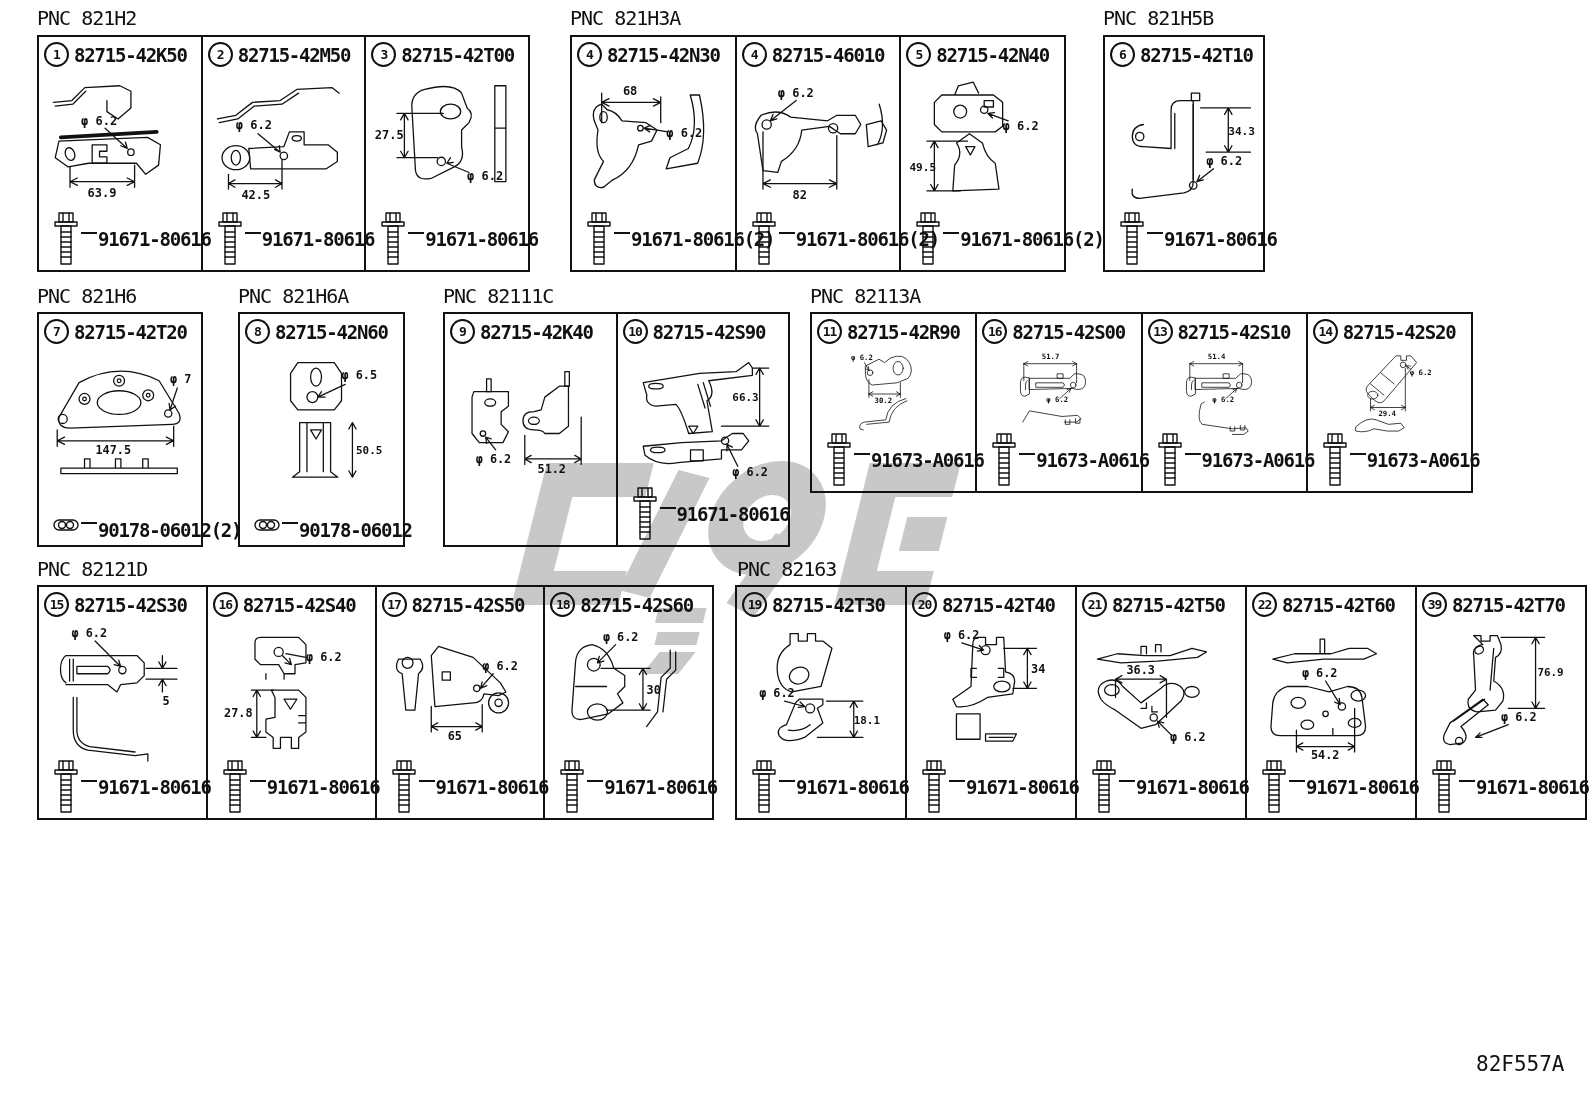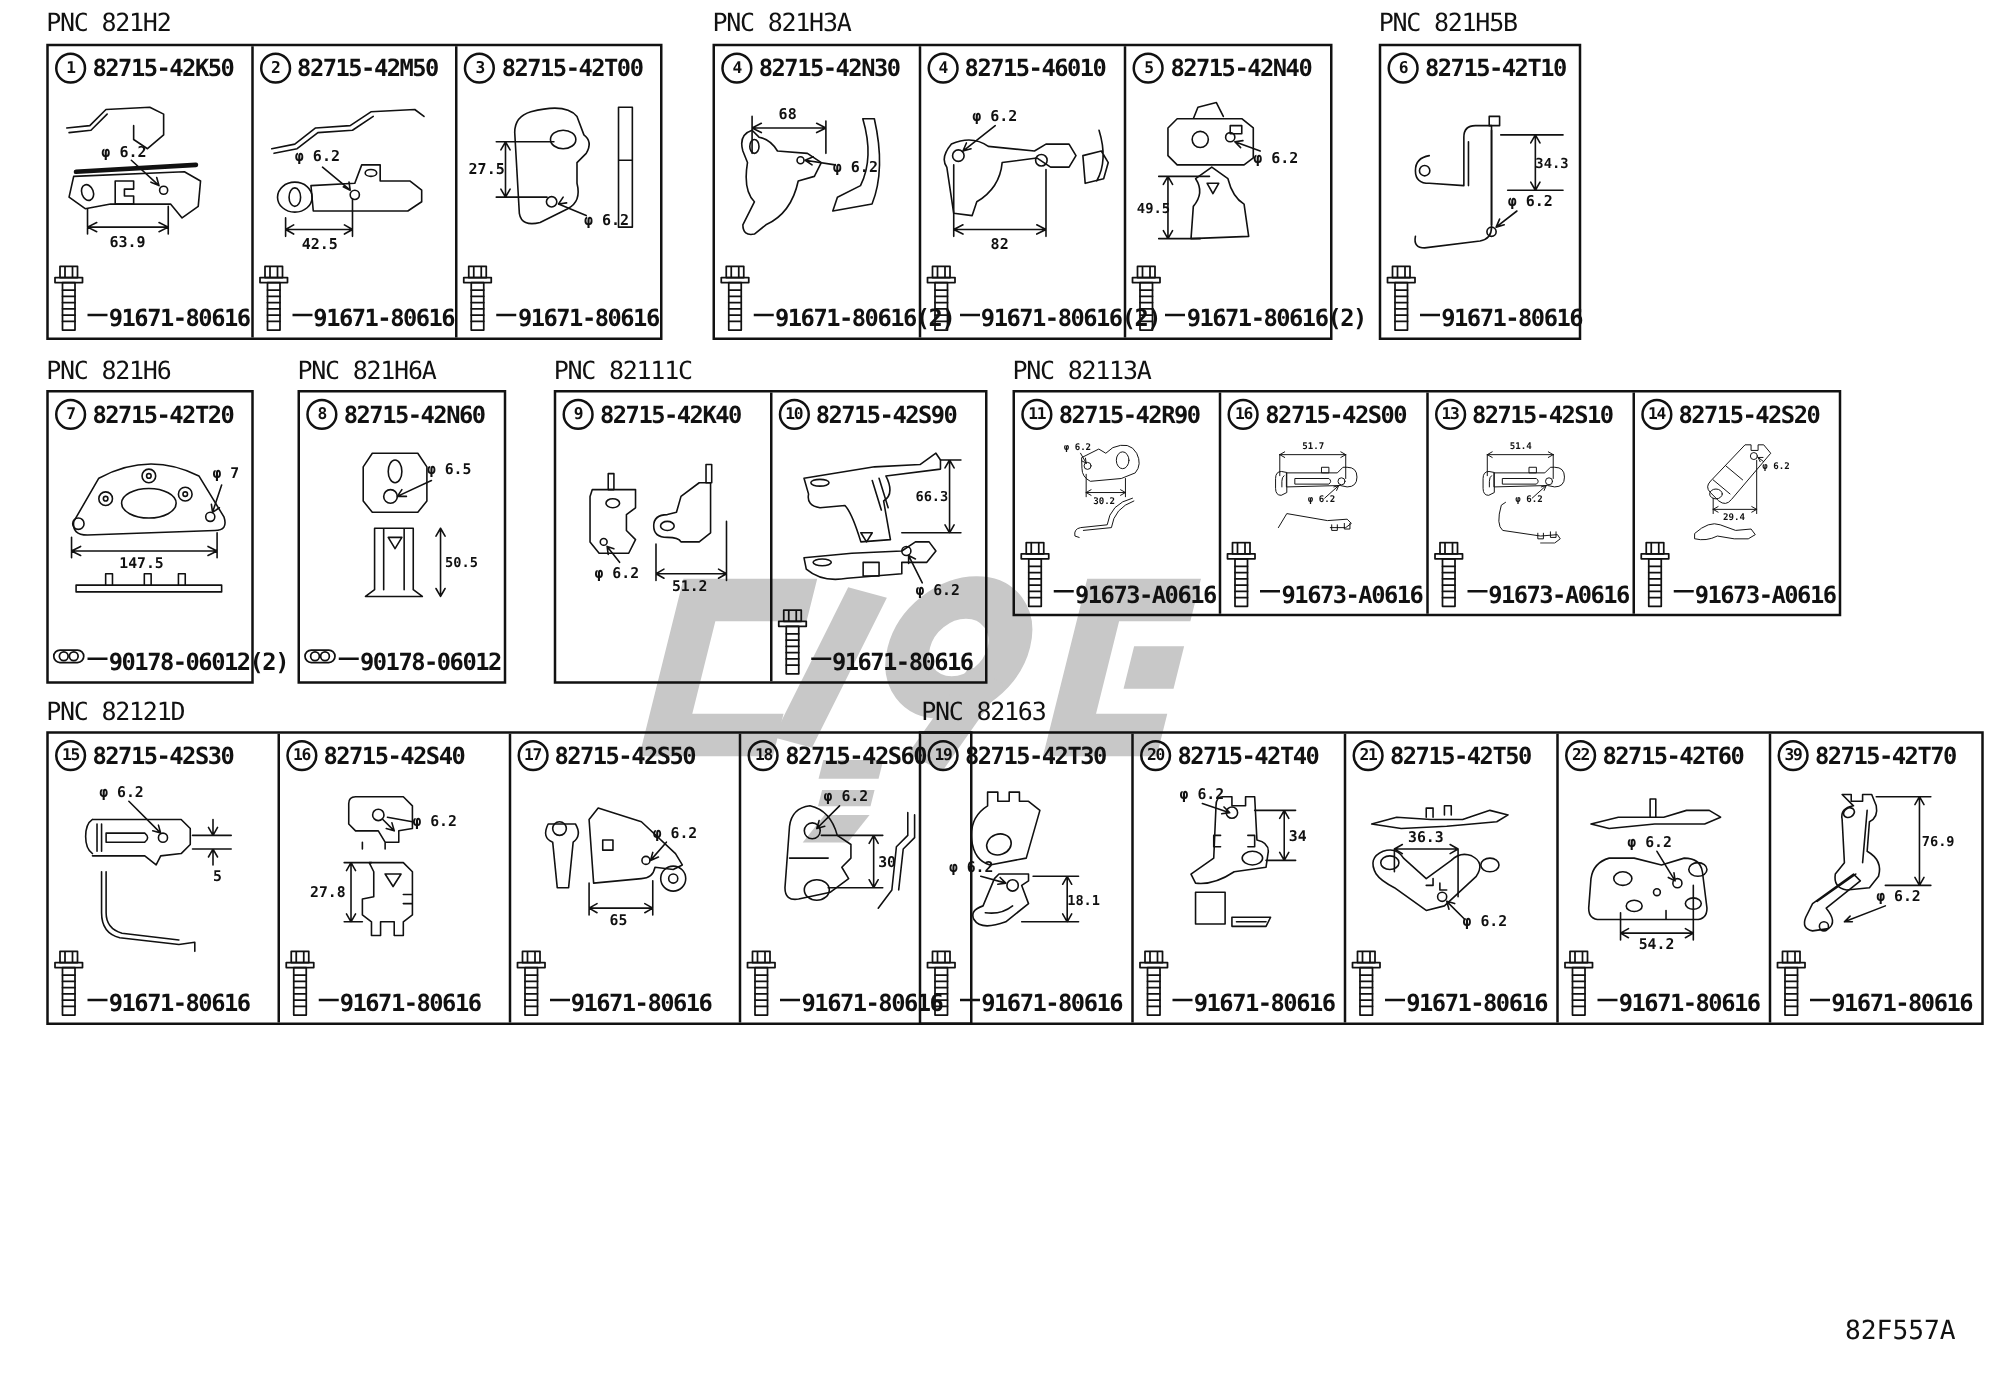--- a/index.html
+++ b/index.html
@@ -10,21 +10,21 @@
   .cell{flex:1 1 0;position:relative;border-right:2px solid #111}
   .cell:last-child{border-right:none}
   .chead{display:flex;align-items:center;gap:5px;padding:5px 2px 0 5px;white-space:nowrap}
   .cnum{flex:none;width:25px;height:25px;border:2px solid #111;border-radius:50%;box-sizing:border-box;
         display:flex;align-items:center;justify-content:center;font-size:13px;font-weight:bold;letter-spacing:-1px}
   .pno{font-weight:bold;font-size:19px;letter-spacing:-1.2px}
   .drawing{position:absolute;left:0;right:0;top:34px;bottom:56px}
   .drawing svg{width:100%;height:100%}
   .ln{stroke:#111;fill:none;stroke-width:1.4;stroke-linejoin:round;stroke-linecap:round}
   .dim{fill:#111;stroke:none;font:600 13px "DejaVu Sans Mono",monospace}
-  .fast{position:absolute;left:3px;bottom:4px;display:flex;align-items:flex-end;white-space:nowrap;z-index:2}
+  .fast{position:absolute;left:14px;bottom:4px;display:flex;align-items:center;white-space:nowrap;z-index:2}
   .leader{width:16px;height:2px;background:#111;margin:0 0 13px 2px;flex:none}
   .flabel{font-weight:bold;font-size:19px;letter-spacing:-1.2px;margin-left:1px}
   .foot{position:absolute;left:1476px;top:1052px;font-size:21px;letter-spacing:0}
   .wm{position:absolute;left:435px;top:438px;z-index:0}
 </style>
 </head>
 <body>
 
 <svg class="wm" width="600" height="240" viewBox="0 0 600 240">
   <g stroke="#c8c8c8" stroke-width="34" fill="none" transform="skewX(-14) translate(60,0)">
@@ -529,21 +529,21 @@
             <rect x="8" y="14" width="10" height="38"></rect>
             <path d="M8,20 h10 M8,25 h10 M8,30 h10 M8,35 h10 M8,40 h10 M8,45 h10"></path>
           </g>
         </svg>
         <span class="leader"></span>
         <span class="flabel">91673-A0616</span>
       </div>
   </div>
 </div>
 
-<div class="gbox" style="left:37px;top:585px;width:741px;height:235px">
+<div class="gbox" style="left:37px;top:585px;width:677px;height:235px">
   <div class="cell">
     <div class="chead">
         <span class="cnum">15</span>
         <span class="pno">82715-42S30</span>
       </div>
     <div class="drawing"><svg viewBox="0 0 160 155">
           <g class="ln">
       <text class="dim" x="24" y="18">φ 6.2</text>
       <path d="M50,22 L78,50 M78,50 l-2,-7 M78,50 l-7,-2"></path>
       <path d="M18,38 h78 l8,8 v14 l-8,8 -18,2 -4,8 -10,-8 H18 M18,38 q-6,4 -6,15 0,11 6,15 M30,50 h34 q5,4 0,8 h-34 z M22,42 v24 M26,42 v24"></path>

